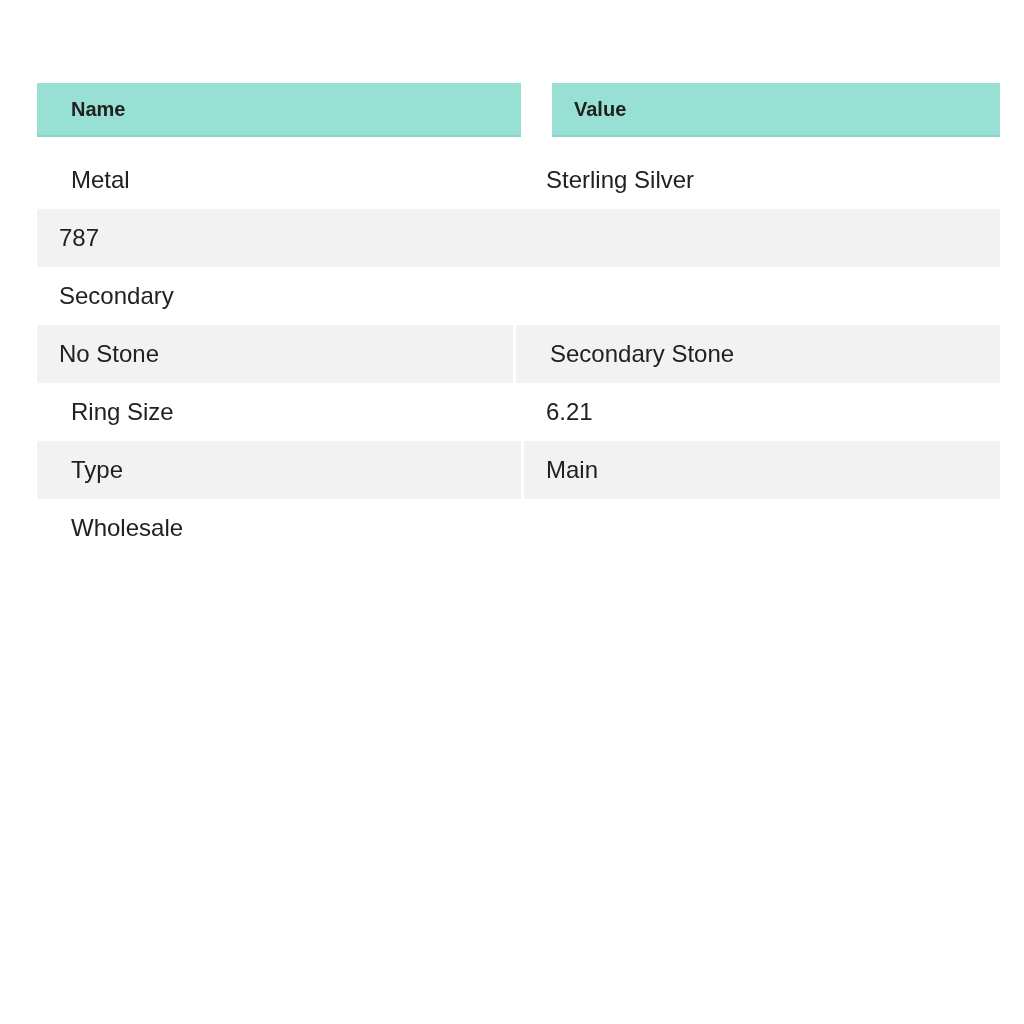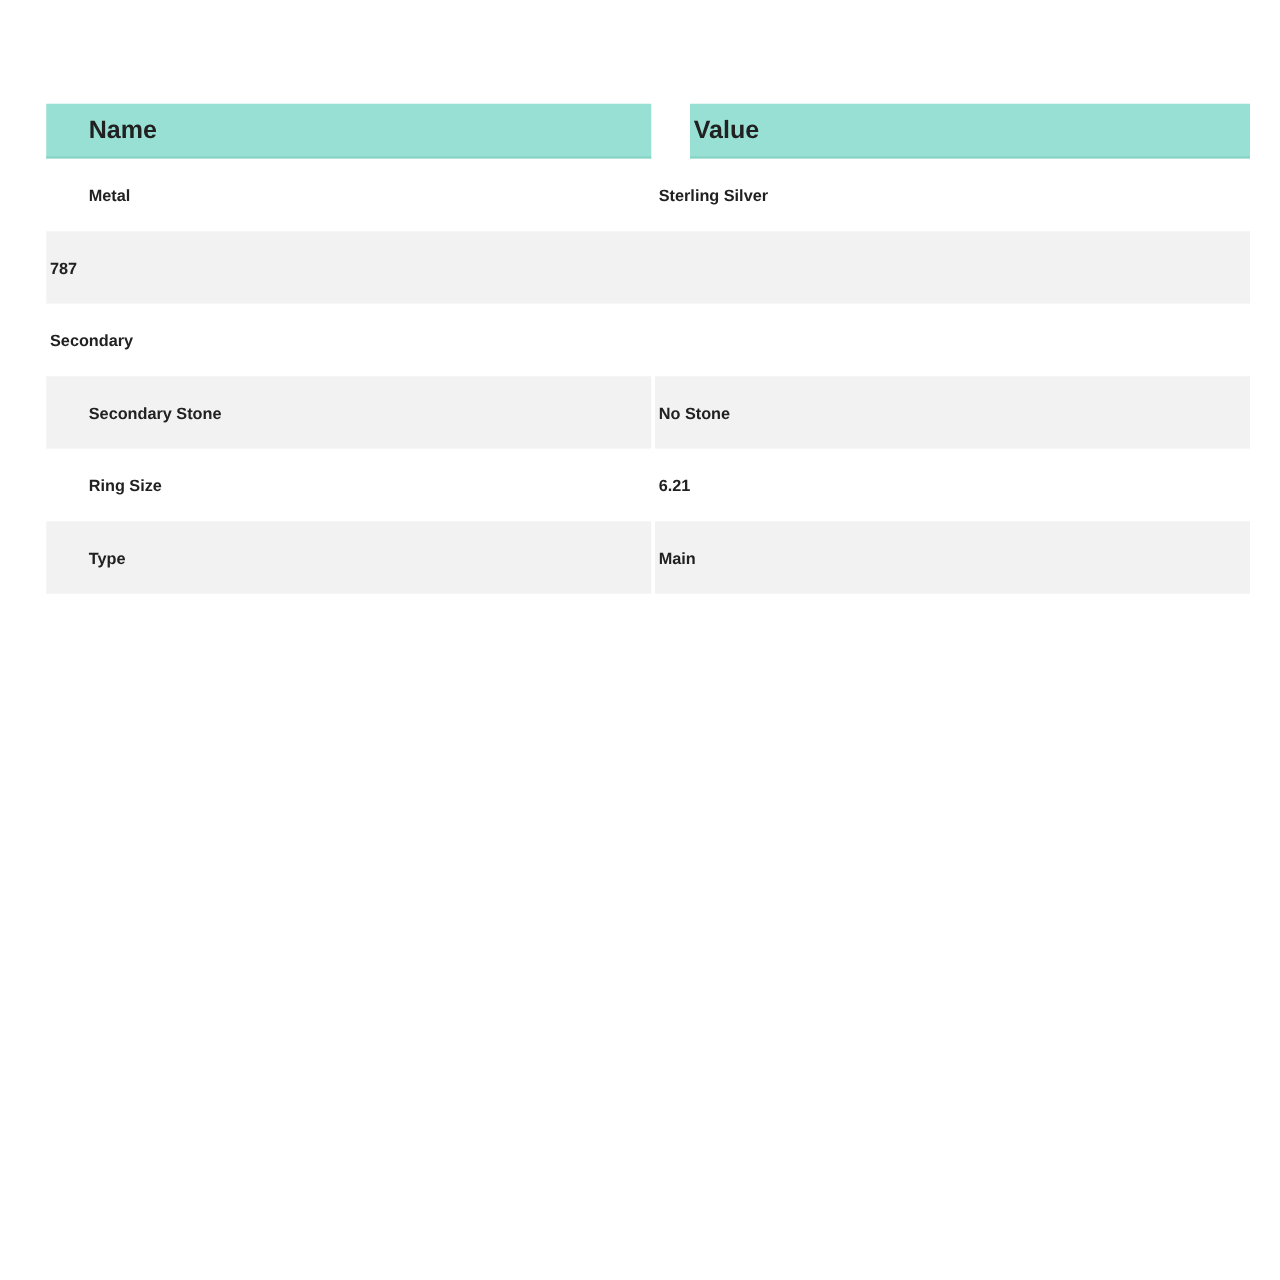--- a/index.html
+++ b/index.html
@@ -30,33 +30,33 @@
     gap: 3px;              
     width: 100%;
   }
   .cell {
     display: flex;
     align-items: center;
     overflow: hidden;
     white-space: nowrap;
   }
   .cell.name-col  { flex: 0 0 484px; padding-left: 34px; }
-  .cell.value-col { flex: 1 1 auto;  padding-left: 3px; }
-  .header-row { height: 44px; margin-bottom: 0; gap: 31px; }
+  .cell.value-col { flex: 1 1 auto;  padding-left: 22px; }
+  .header-row { height: 54px; margin-bottom: 14px; gap: 31px; }
   .header-row .cell {
     background: var(--header-bg);
     border-bottom: 2px solid var(--header-border);
     font-size: 20px;
     font-weight: 600;
   }
   .body-row { height: 58px; }
   .body-row .cell {
     background: #ffffff;
-    font-size: 13px;
-    font-weight: 700;
+    font-size: 24px;
+    font-weight: 400;
   }
   .body-row:nth-child(even) .cell {
     background: var(--row-alt-bg);
   }
 </style>
 </head>
 <body>
 
 <div class="spec-table">
   <div class="tbl-row header-row">
@@ -71,30 +71,31 @@
 
   <div class="tbl-row body-row">
     <div class="cell value-col">787</div>
   </div>
 
   <div class="tbl-row body-row">
     <div class="cell value-col">Secondary</div>
   </div>
 
   <div class="tbl-row body-row">
+    <div class="cell value-col">No Stone</div>
     <div class="cell name-col">Secondary Stone</div>
-    <div class="cell value-col">No Stone</div>
   </div>
 
   <div class="tbl-row body-row">
     <div class="cell name-col">Ring Size</div>
     <div class="cell value-col">6.21</div>
   </div>
 
   <div class="tbl-row body-row">
     <div class="cell name-col">Type</div>
     <div class="cell value-col">Main</div>
   </div>
 
   <div class="tbl-row body-row">
+    <div class="cell name-col">Wholesale</div>
   </div>
 </div>
 </div>
 
 </body></html>

